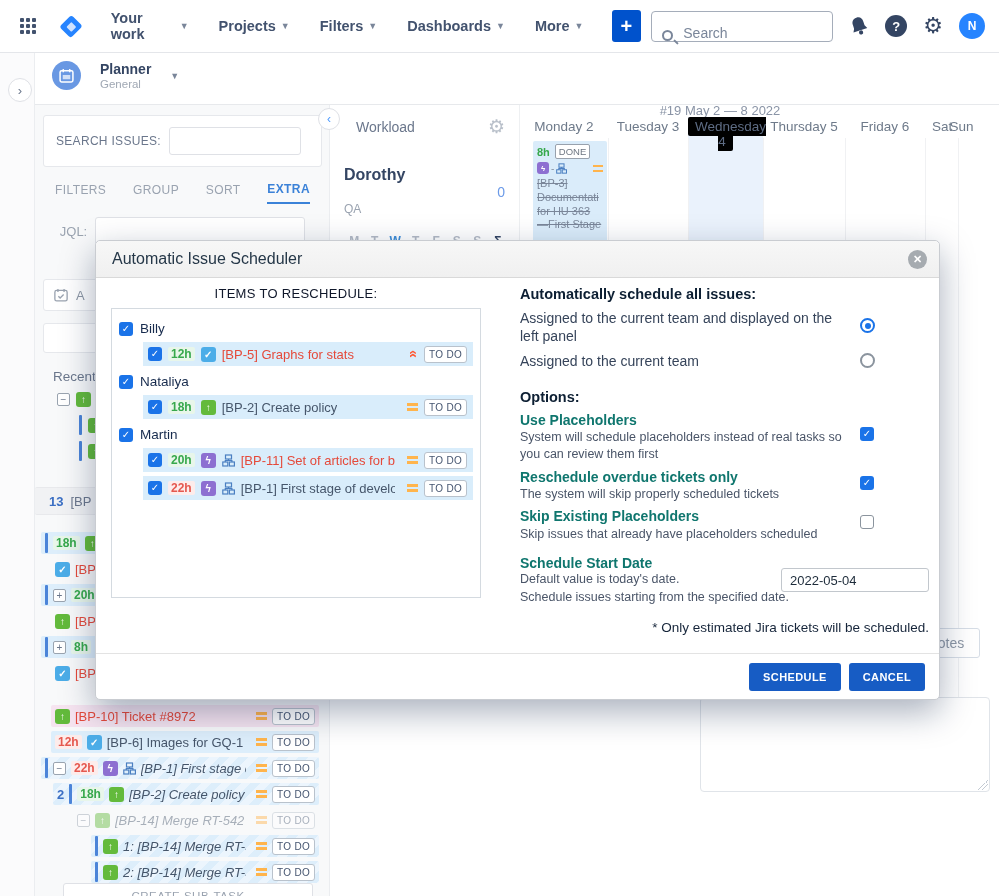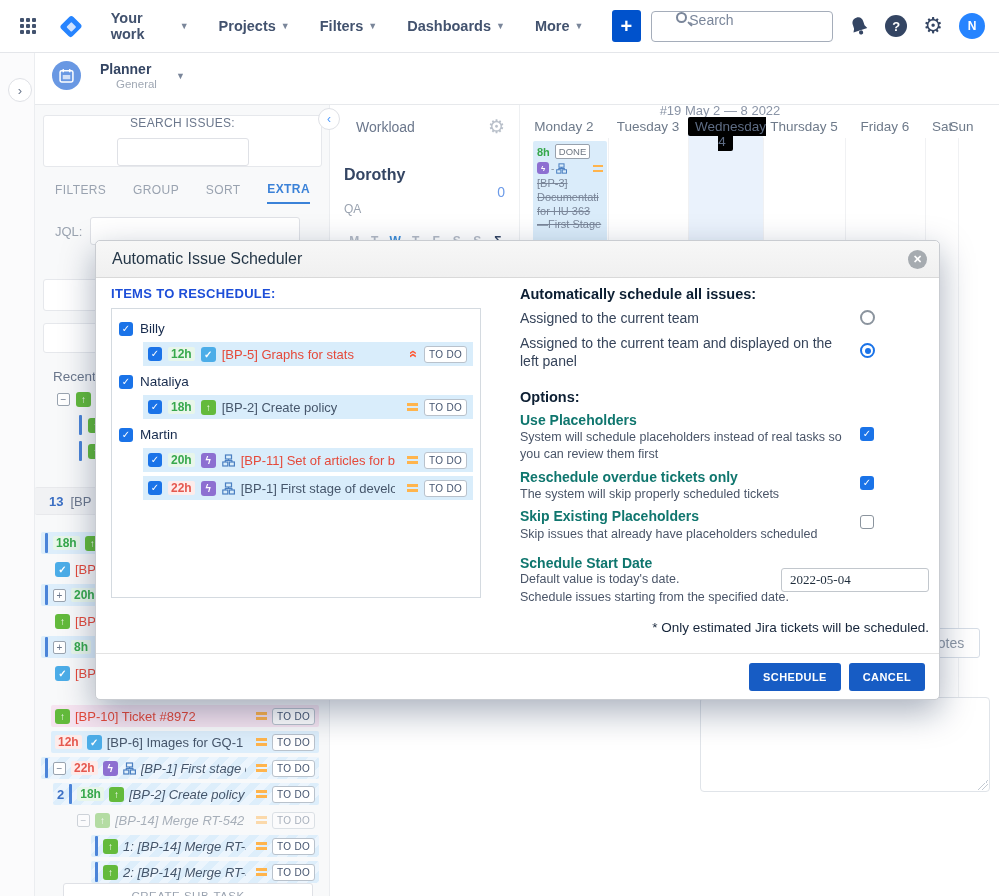--- a/index.html
+++ b/index.html
@@ -12,58 +12,58 @@
   .grid-icon { position:relative; width:16px; height:16px; margin:0 6px; }
   .grid-icon::before { content:""; position:absolute; left:0; top:0; width:4px; height:4px; border-radius:1px; background:#42526e;
       box-shadow:6px 0 0 #42526e,12px 0 0 #42526e,0 6px 0 #42526e,6px 6px 0 #42526e,12px 6px 0 #42526e,0 12px 0 #42526e,6px 12px 0 #42526e,12px 12px 0 #42526e; }
   .logo { width:17px; height:17px; background:#2684ff; border-radius:3px; transform:rotate(45deg); margin:0 12px; position:relative; }
   .logo::after { content:""; position:absolute; left:5px; top:5px; width:7px; height:7px; background:#cfe2ff; border-radius:1px; }
   .nav-item { display:flex; align-items:center; gap:5px; padding:0 10px; font-size:14.5px; font-weight:600; color:#42526e; cursor:pointer; }
   .chev { font-size:9px; color:#7a869a; }
   .plus-btn { width:32px; height:32px; border-radius:3px; background:#0052cc; color:#fff; font-size:20px; font-weight:bold;
               display:flex; align-items:center; justify-content:center; margin-left:8px; }
   .topnav-right { margin-left:auto; display:flex; align-items:center; gap:16px; }
-  .search-box { width:182px; height:31px; border:1.5px solid #a5adba; border-radius:4px; display:flex; align-items:flex-start; padding:0 24px; gap:2px; background:#fff; }
+  .search-box { width:182px; height:31px; border:1.5px solid #a5adba; border-radius:4px; display:flex; align-items:flex-end; padding:0 10px; gap:10px; background:#fff; }
   .mag { position:relative; width:11px; height:11px; border:2px solid #7a869a; border-radius:50%; flex:none; }
   .mag::after { content:""; position:absolute; left:9px; top:9px; width:6px; height:2px; background:#7a869a; transform:rotate(45deg); border-radius:1px; }
   .search-box input { border:none; outline:none; font-size:14px; color:#42526e; width:140px; background:transparent; }
   .search-box input::placeholder { color:#7a869a; }
   .help-icon { width:22px; height:22px; border-radius:50%; background:#344563; color:#fff; font-size:13px; font-weight:bold; display:flex; align-items:center; justify-content:center; }
   .gear-glyph { font-size:22px; color:#344563; line-height:1; }
   .avatar { width:26px; height:26px; border-radius:50%; background:#2684ff; color:#fff; font-size:12px; font-weight:bold; display:flex; align-items:center; justify-content:center; }
 
   
   .toolbar { position:absolute; left:0; top:53px; width:999px; height:52px; background:#fff; border-bottom:1px solid #e7e9ec; }
   .side-toggle { position:absolute; left:8px; top:25px; width:24px; height:24px; border-radius:50%; background:#fff;
                  border:1px solid #dfe1e6; color:#6b778c; font-size:13px; display:flex; align-items:center; justify-content:center; z-index:3; }
   .planner-sel { position:absolute; left:52px; top:8px; display:flex; align-items:center; gap:19px; }
   .planner-ic { width:29px; height:29px; border-radius:50%; background:#6998e3; color:#fff; display:flex; align-items:center; justify-content:center; }
   .planner-name { font-size:14px; font-weight:bold; color:#344563; line-height:1.15; }
-  .planner-sub { font-size:11.5px; color:#a0a8b4;margin-left:16px; }
+  .planner-sub { font-size:11.5px; color:#a0a8b4; }
   .sel { position:absolute; top:62px; height:32px; border:1px solid #e2e5e9; border-radius:3px; background:#fff; color:#8d97a5;
          font-size:13.5px; display:flex; align-items:center; padding:0 10px; }
   .sel .chev { margin-left:auto; }
   .tb-icon { position:absolute; top:66px; color:#9aa3b0; }
   .mini-day { width:16px; height:17px; border:1px solid #ccd2d9; border-radius:2px; position:relative; font-size:9px; color:#8d97a5;
               display:flex; align-items:flex-end; justify-content:center; background:#fff; }
   .mini-day::before { content:""; position:absolute; left:1px; right:1px; top:1px; height:3px; background:#ed7a6c; }
   .arrow-ch { font-size:16px; color:#9aa3b0; }
   .today-lbl { font-size:13px; color:#8d97a5; letter-spacing:.5px; }
 
   
   .left-rail { position:absolute; left:0; top:53px; width:35px; height:843px; background:#fbfbfc; border-right:1px solid #ebedf0; }
   .left-panel { position:absolute; left:35px; top:105px; width:295px; height:791px; background:#f8f9fa; border-right:1px solid #ebedf0; }
-  .card { background:#fff; border:1px solid #e6e8ec; border-radius:3px;flex-direction:column; }
+  .card { background:#fff; border:1px solid #e6e8ec; border-radius:3px; }
   .search-card { position:absolute; left:8px; top:10px; width:279px; height:52px; display:flex; align-items:center; padding:0 12px; gap:8px; }
   .search-lbl { font-size:12px; color:#6b778c; letter-spacing:.3px; }
   .lp-input { border:1px solid #dfe1e6; border-radius:3px; height:28px; font-size:13px; padding:0 6px; color:#42526e; outline:none; background:#fff; }
   .tabs { position:absolute; left:8px; top:72px; width:279px; height:32px; display:flex; align-items:center; justify-content:space-between; padding:0 12px; }
   .tab { font-size:12px; color:#9aa3b0; letter-spacing:.4px; padding-bottom:6px; }
   .tab.active { color:#3b82d8; font-weight:bold; border-bottom:2px solid #3b82d8; }
-  .jql-row { position:absolute; left:8px; top:112px; width:279px; display:flex; align-items:center; gap:8px; padding:0 12px; }
+  .jql-row { position:absolute; left:8px; top:112px; width:279px; display:flex; align-items:center; gap:8px; padding:0 12px;justify-content:center; }
   .jql-lbl { font-size:13px; color:#9aa3b0; }
   .auto-box { position:absolute; left:8px; top:174px; width:160px; height:32px; display:flex; align-items:center; gap:8px; padding:0 10px; font-size:13px; color:#8d97a5; }
   .empty-box { position:absolute; left:8px; top:218px; width:130px; height:30px; }
   .recently { position:absolute; left:18px; top:264px; font-size:13.5px; color:#6b778c; }
 
   
   .srow { position:absolute; height:22px; display:flex; align-items:center; gap:5px; font-size:13px; padding:0 4px; border-radius:2px; }
   .bg-blue { background:#ddeefb; }
   .bg-striped { background:repeating-linear-gradient(135deg,#ddeefb 0,#ddeefb 7px,#ecf5fd 7px,#ecf5fd 14px); }
   .bg-pink { background:#f6e4f0; }
@@ -138,41 +138,41 @@
   
   .modal { position:absolute; left:95px; top:240px; width:845px; height:460px; background:#fff; border:1px solid #c9ccd1; border-radius:5px;
            box-shadow:0 12px 34px rgba(9,30,66,.35); z-index:10; }
   .m-head { height:37px; background:linear-gradient(#f7f7f7,#f0f0f0); border-bottom:1px solid #d9d9d9; border-radius:5px 5px 0 0;
             display:flex; align-items:center; padding:0 12px 0 16px; }
   .m-title { font-size:16px; color:#253748; }
   .m-close { margin-left:auto; width:19px; height:19px; border-radius:50%; background:#a6abb0; color:#fff; font-size:11px; font-weight:bold;
              display:flex; align-items:center; justify-content:center; }
   .m-close::before { content:"✕"; }
   .m-left { position:absolute; left:15px; top:45px; width:370px; }
-  .m-items-title { font-size:13px; font-weight:bold; color:#1d4ed8; letter-spacing:.3px; }
+  .m-items-title { font-size:13px; font-weight:normal; color:#0f172a; letter-spacing:.3px;text-align:center; }
   .m-listbox { margin-top:7px; height:290px; border:1px solid #d4dae0; background:#fff; padding:8px 7px; overflow:hidden; }
   .mgroup { display:flex; align-items:center; gap:7px; height:23px; font-size:13.5px; color:#172b4d; }
   .mitem { margin:2px 0 4px 24px; height:24px; background:#d9edfb; display:flex; align-items:center; gap:6px; padding:0 6px 0 5px; font-size:13px; }
   .cb { width:14px; height:14px; border-radius:3px; background:#1a73e8; color:#fff; font-size:10px; line-height:14px; text-align:center; flex:none; }
   .cb::before { content:"✓"; }
   .cb.un { background:#fff; border:1.5px solid #8b949e; }
   .cb.un::before { content:""; }
   .radio { width:15px; height:15px; border:2px solid #8b949e; border-radius:50%; background:#fff; flex:none; position:relative; }
   .radio.on { border-color:#1a73e8; }
   .radio.on::after { content:""; position:absolute; left:2.5px; top:2.5px; width:6px; height:6px; border-radius:50%; background:#1a73e8; }
   .m-right { position:absolute; left:424px; top:45px; width:412px; }
   .m-sec-title { font-size:14.5px; font-weight:bold; color:#0d1f33; }
   .m-row { display:flex; align-items:flex-start; margin-top:7px; }
   .m-row .txt { width:332px; font-size:14px; color:#36445a; line-height:1.3; }
   .m-row .ctl { margin-left:8px; margin-top:1px; }
   .m-opt-title { font-size:14px; font-weight:bold; color:#0f766e; }
   .m-opt-desc { font-size:12.5px; color:#4a5568; line-height:1.4; }
   .date-row { position:relative; margin-top:12px; }
   .date-input { position:absolute; left:261px; top:13px; width:148px; height:24px; border:1px solid #c2c7cd; border-radius:3px;
-                font-size:13px; padding:0 8px; color:#1d2b3a; outline:none; font-family:Liberation Serif, serif; }
+                font-size:13px; padding:0 8px; color:#1d2b3a; outline:none; font-family:Liberation Sans, sans-serif; }
   .footnote { margin-top:14px; text-align:right; font-size:13.5px; color:#16253a; padding-right:3px; }
   .m-foot { position:absolute; left:0; bottom:0; width:100%; height:46px; border-top:1px solid #e3e3e3; display:flex; align-items:center; justify-content:flex-end; padding:0 14px; gap:8px; }
   .btn-blue { background:#175cc4; color:#fff; font-size:11px; font-weight:bold; letter-spacing:.4px; padding:8px 14px; border-radius:3px; border:none; font-family:"Liberation Sans",sans-serif; }
 
   svg { display:block; }
 </style>
 </head>
 <body>
 
 <div id="app">
@@ -590,26 +590,26 @@
           <span class="spacer"></span>
           <span class="prio-med"></span>
           <span class="todo">TO DO</span>
         </div>
       </div>
     </div>
 
     <div class="m-right">
       <div class="m-sec-title">Automatically schedule all issues:</div>
       <div class="m-row">
+        <span class="txt">Assigned to the current team and displayed on the left panel</span>
+        <span class="ctl radio on" style="margin-top:9px;"></span>
+      </div>
+      <div class="m-row">
         <span class="txt">Assigned to the current team</span>
         <span class="ctl radio"></span>
-      </div>
-      <div class="m-row">
-        <span class="txt">Assigned to the current team and displayed on the left panel</span>
-        <span class="ctl radio on" style="margin-top:9px;"></span>
       </div>
 
       <div class="m-sec-title" style="margin-top:18px;">Options:</div>
 
       <div class="m-row" style="margin-top:6px;">
         <span class="txt">
           <div class="m-opt-title">Use Placeholders</div>
           <div class="m-opt-desc">System will schedule placeholders instead of real tasks so you can review them first</div>
         </span>
         <span class="ctl cb" style="margin-top:16px;"></span>

